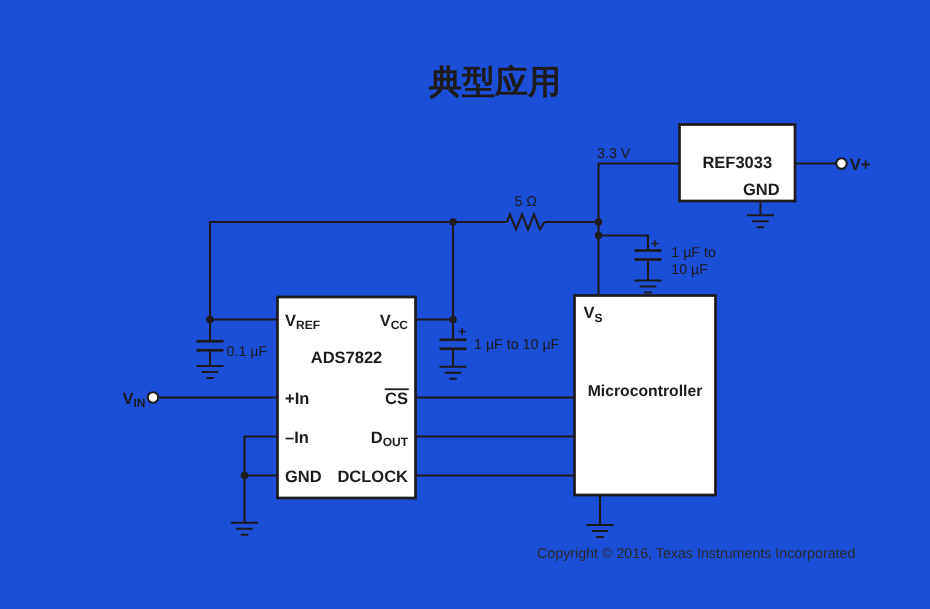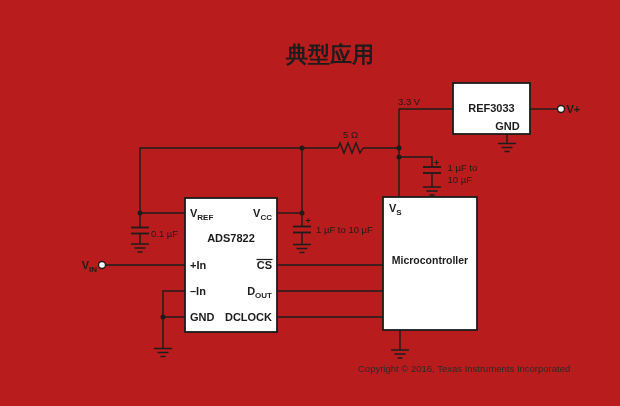--- a/index.html
+++ b/index.html
@@ -1,16 +1,16 @@
 <!DOCTYPE html>
 <html><head>
 <meta charset="utf-8">
 <style>
   html,body{margin:0;padding:0;background:#ffffff;}
-  .page{width:620px;height:406px;background:#b91c1c;position:relative;overflow:hidden;}
+  .page{width:620px;height:406px;background:#1d4ed8;position:relative;overflow:hidden;}
   svg{display:block;}
   text{font-family:"Liberation Sans",sans-serif;fill:#1c1c1c;}
   .title-text{font-family:"DejaVu Serif","Liberation Serif",serif;font-size:22px;font-weight:bold;}
   .name{font-size:11px;font-weight:bold;}
   .pin{font-size:11px;font-weight:bold;}
   .sub{font-size:8px;font-weight:bold;}
   .val{font-size:9.5px;font-weight:normal;}
   .plus{font-size:9px;font-weight:bold;}
   .copy{font-size:9.5px;fill:#2b2b2b;}
   .wire{stroke:#1c1c1c;stroke-width:1.4;fill:none;}

